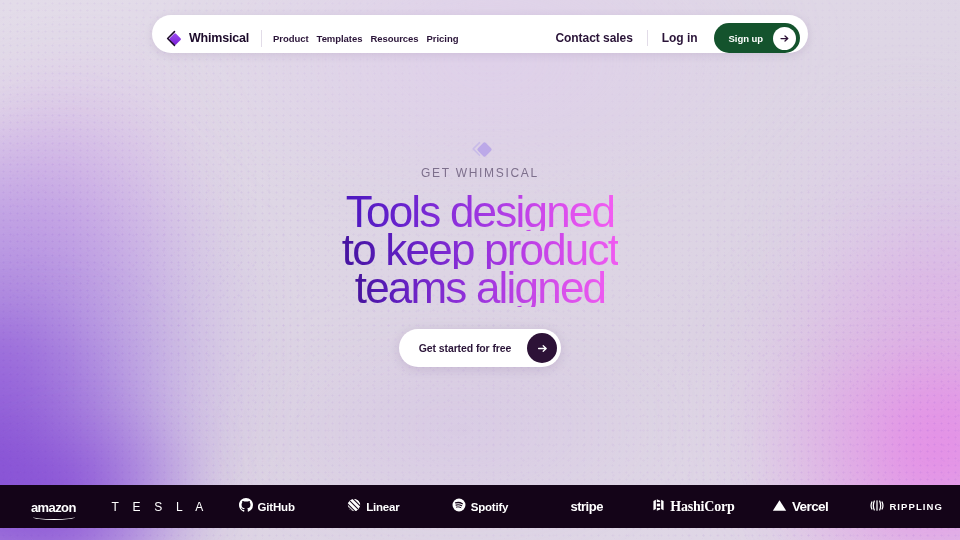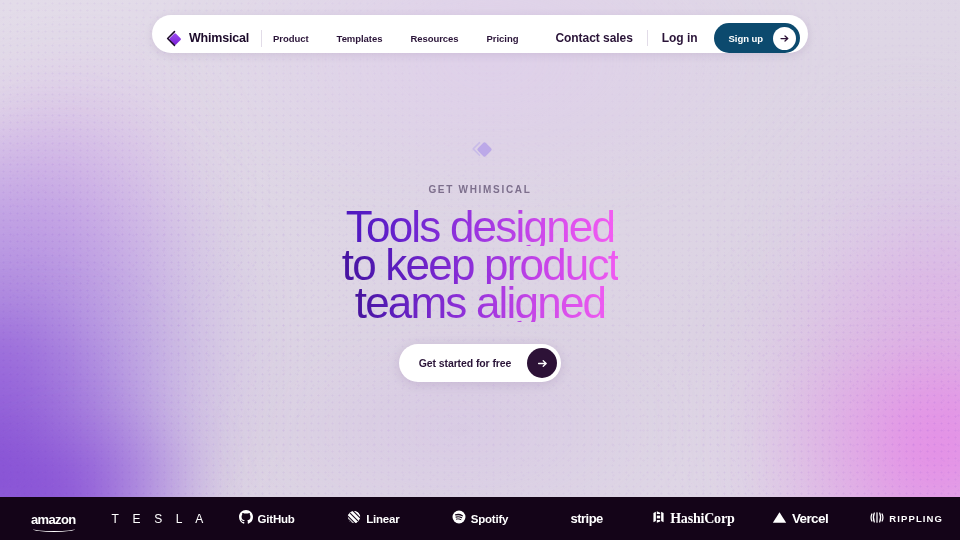--- a/index.html
+++ b/index.html
@@ -102,36 +102,36 @@
   .brand { display:flex; align-items:center; gap:6px; }
   .brand-mark { width:17px; height:17px; position:relative; flex:none; }
   .brand-name {
     font-size:12.5px; font-weight:bold; color:#1d0b2b;
     letter-spacing:-0.2px;
   }
   .nav-sep {
     width:1px; height:17px; background:#e2dce8;
     margin:0 11px 0 12px; flex:none;
   }
-  .nav-links { display:flex; align-items:center; gap:28px; }
+  .nav-links { display:flex; align-items:center; gap:8px; }
   .nav-link {
     font-size:9.5px; font-weight:bold; color:#2a1438;
     letter-spacing:-0.05px; white-space:nowrap; cursor:pointer;
   }
   .nav-right {
     margin-left:auto; display:flex; align-items:center; gap:0;
   }
   .nav-right .nav-link { font-size:12px; }
   .nav-sep2 {
     width:1px; height:16px; background:#e2dce8;
     margin:0 14px; flex:none;
   }
   .signup {
     display:flex; align-items:center; gap:10px;
-    background:#0c4a6e; color:#ffffff;
+    background:#14532d; color:#ffffff;
     height:30px; border-radius:15px;
     padding:0 4px 0 15px;
     margin-left:16px;
     cursor:pointer;
   }
   .signup-label { font-size:9.5px; font-weight:bold; letter-spacing:-0.05px; }
   .signup-circle {
     width:23px; height:23px; border-radius:50%;
     background:#ffffff;
     display:flex; align-items:center; justify-content:center;
@@ -142,22 +142,22 @@
   .hero {
     position:absolute; left:0; top:0; width:960px; height:497px;
     display:flex; flex-direction:column; align-items:center;
     z-index:4;
   }
   .eyebrow-mark {
     margin-top:140px;
     width:26px; height:22px; position:relative;
   }
   .eyebrow-text {
-    margin-top:22px;
-    font-size:10px; font-weight:bold;
+    margin-top:4px;
+    font-size:12px; font-weight:normal;
     letter-spacing:1.7px;
     color:#7d6f8c;
   }
   .headline {
     margin-top:13px;
     text-align:center;
     font-size:44px;
     font-weight:normal;
     line-height:38px;
     letter-spacing:-1.8px;
@@ -189,26 +189,25 @@
   }
   .cta-circle {
     width:30px; height:30px; border-radius:50%;
     background:#2d1237;
     display:flex; align-items:center; justify-content:center;
     flex:none;
   }
 
   
   .logobar {
-    position:absolute; left:0; bottom:0;
+    position:absolute; left:0; bottom:12px;
     width:960px; height:43px;
     background:#140418;
     display:flex; align-items:center;
     z-index:5;
-    justify-content:flex-end;
   }
   .logo-item {
     flex:1;
     display:flex; align-items:center; justify-content:center;
     gap:5px;
     color:#ffffff;
     height:43px;
   }
   .logo-text { font-size:11.5px; font-weight:bold; letter-spacing:-0.2px; white-space:nowrap; }
   .logo-text.amazon { font-size:13px; letter-spacing:-0.6px; position:relative; }

